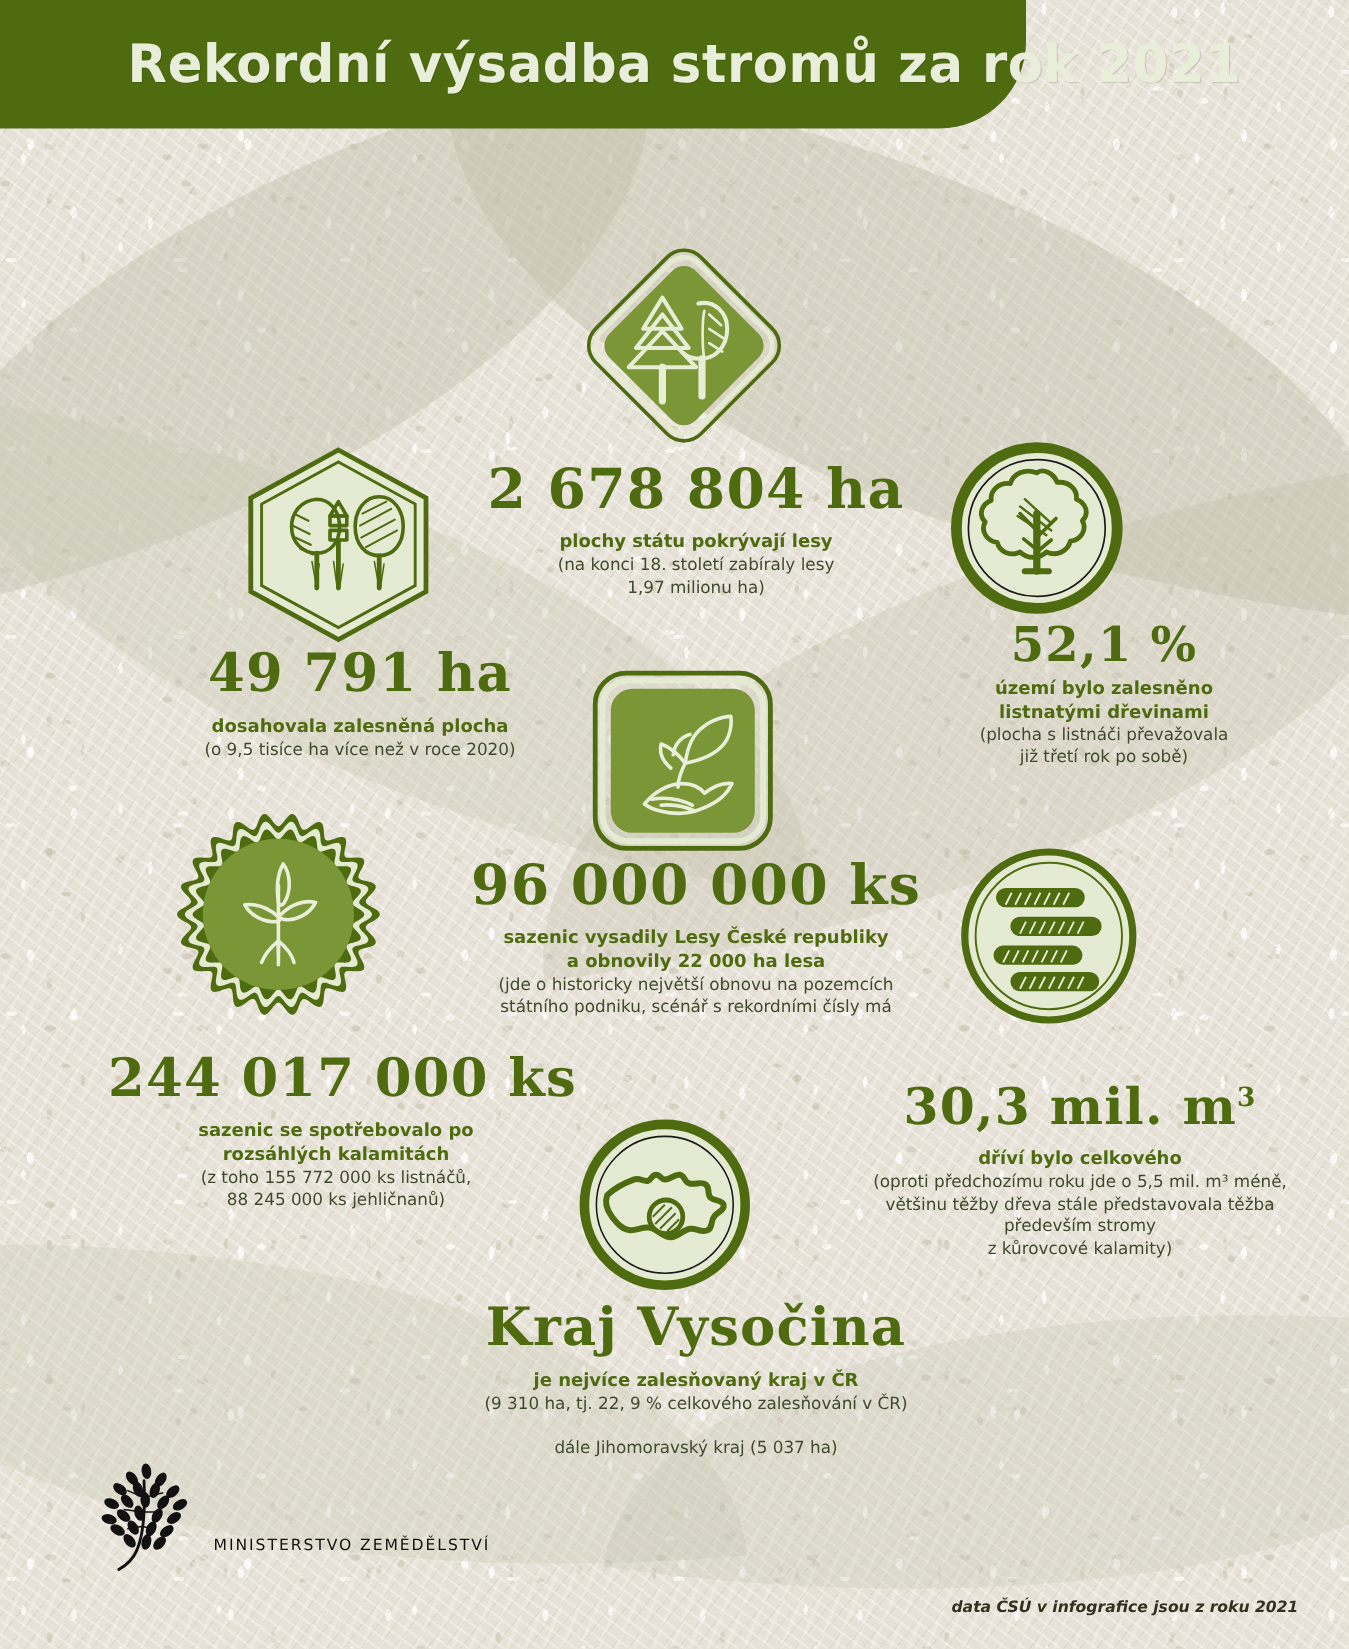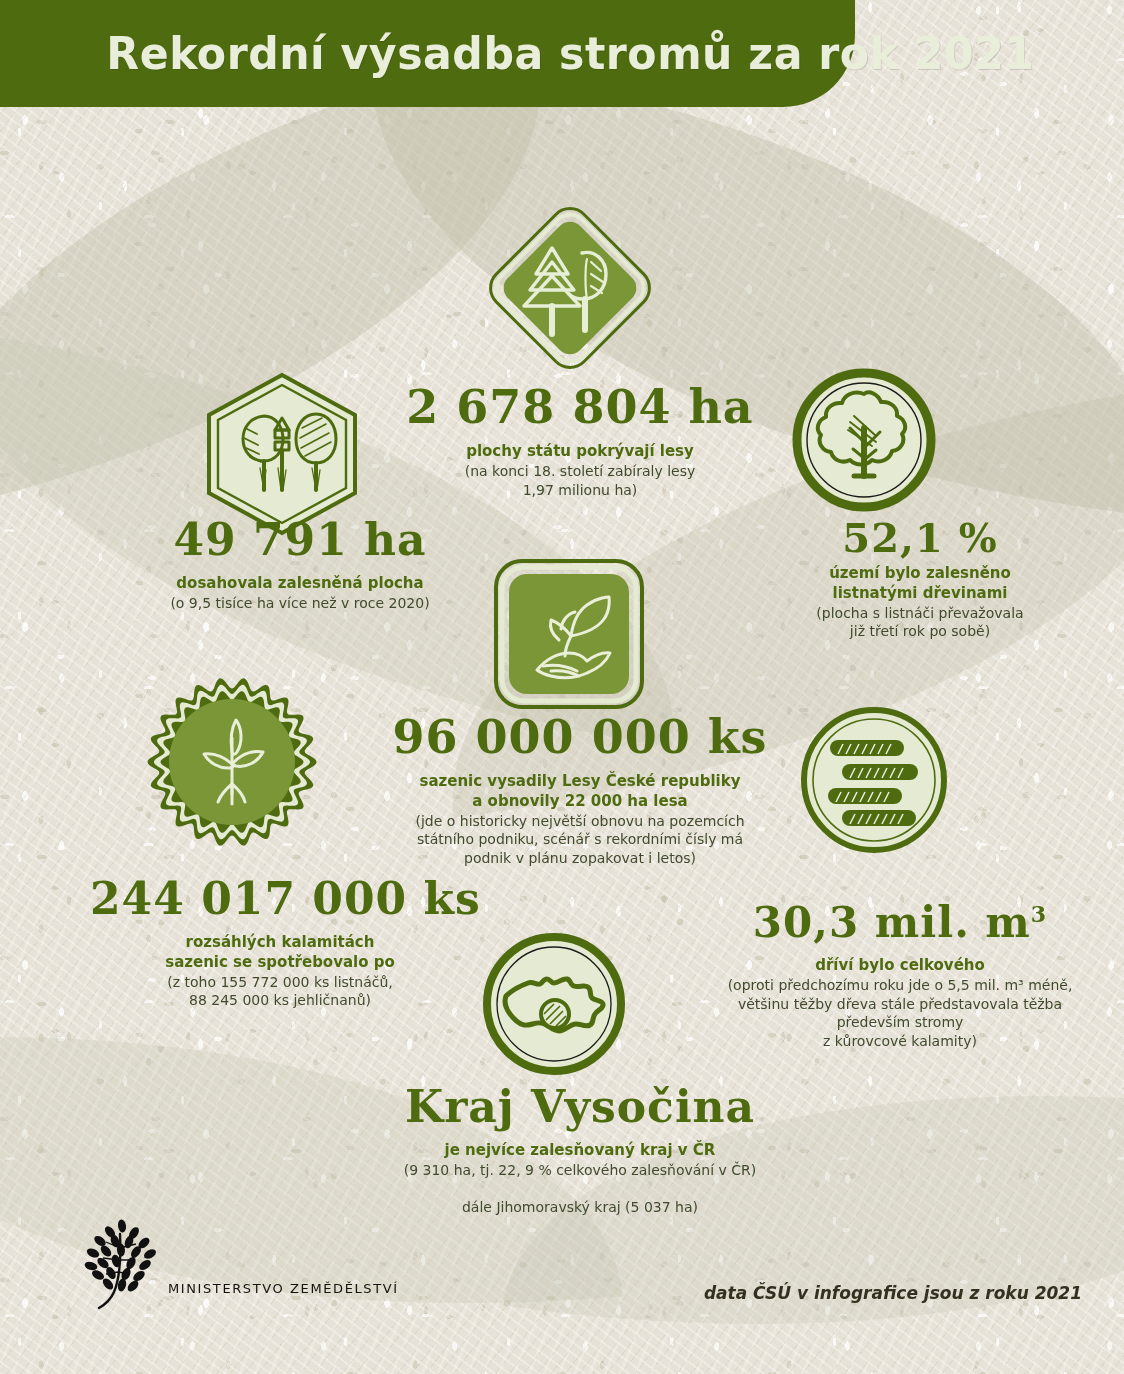--- a/index.html
+++ b/index.html
@@ -106,39 +106,39 @@
   }
   .gap { height:12px; }
 
   
   .icon-wrap { position:absolute; z-index:6; }
   svg { display:block; overflow:visible; }
 
   
   #logo-block {
     position:absolute; z-index:7; left:82px; top:1216px;
-    display:flex; align-items:flex-end; gap:4px;
+    display:flex; align-items:flex-end; gap:14px;
   }
   #logo-text {
     font-family:"DejaVu Sans", sans-serif;
     font-size:13px; letter-spacing:1.6px;
     color:#14110e; padding-bottom:12px;
     white-space:nowrap;
   }
   #attribution {
-    position:absolute; z-index:7; right:42px; top:1283px;
+    position:absolute; z-index:7; right:42px; top:1332px;
     font-family:"DejaVu Sans", sans-serif;
     font-style:italic; font-weight:700;
-    font-size:17px; color:#33301f;
+    font-size:13px; color:#33301f;
     white-space:nowrap;
   }
 
   
   #s-forest  { left:390px; top:384px; width:380px; }
-  #s-area    { left:120px; top:518px; width:360px; }
+  #s-area    { left:120px; top:540px; width:360px; }
   #s-broad   { left:770px; top:518px; width:300px; }
   #s-seed    { left:380px; top:714px; width:400px; }
   #s-consum  { left:90px;  top:853px; width:380px;margin-top:24px; }
   #s-wood    { left:720px; top:902px; width:360px; }
   #s-region  { left:380px; top:1085px; width:400px; }
 
   #i-diamond { left:478px; top:196px; }
   #i-hex     { left:204px; top:372px; }
   #i-circ-tree { left:794px; top:370px; }
   #i-sprout-sq { left:493px; top:558px; }
@@ -303,28 +303,27 @@
   <div class="note">již třetí rok po sobě)</div>
 </div>
 
 <div class="stat" id="s-seed">
   <div class="big" style="font-size:46px;">96 000 000 ks</div>
   <div class="gap"></div>
   <div class="bold-line">sazenic vysadily Lesy České republiky</div>
   <div class="bold-line">a obnovily 22 000 ha lesa</div>
   <div class="note">(jde o historicky největší obnovu na pozemcích</div>
   <div class="note">státního podniku, scénář s rekordními čísly má</div>
-  <div class="note">podnik v plánu zopakovat i letos)</div>
 </div>
 
 <div class="stat" id="s-consum">
   <div class="big" style="font-size:44px;">244 017 000 ks</div>
   <div class="gap"></div>
+  <div class="bold-line">sazenic se spotřebovalo po</div>
   <div class="bold-line">rozsáhlých kalamitách</div>
-  <div class="bold-line">sazenic se spotřebovalo po</div>
   <div class="note">(z toho 155 772 000 ks listnáčů,</div>
   <div class="note">88 245 000 ks jehličnanů)</div>
 </div>
 
 <div class="stat" id="s-wood">
   <div class="big" style="font-size:42px;">
     <span>30,3 mil. m</span><sup style="font-size:22px;">3</sup>
   </div>
   <div class="gap"></div>
   <div class="bold-line">dříví bylo celkového</div>

